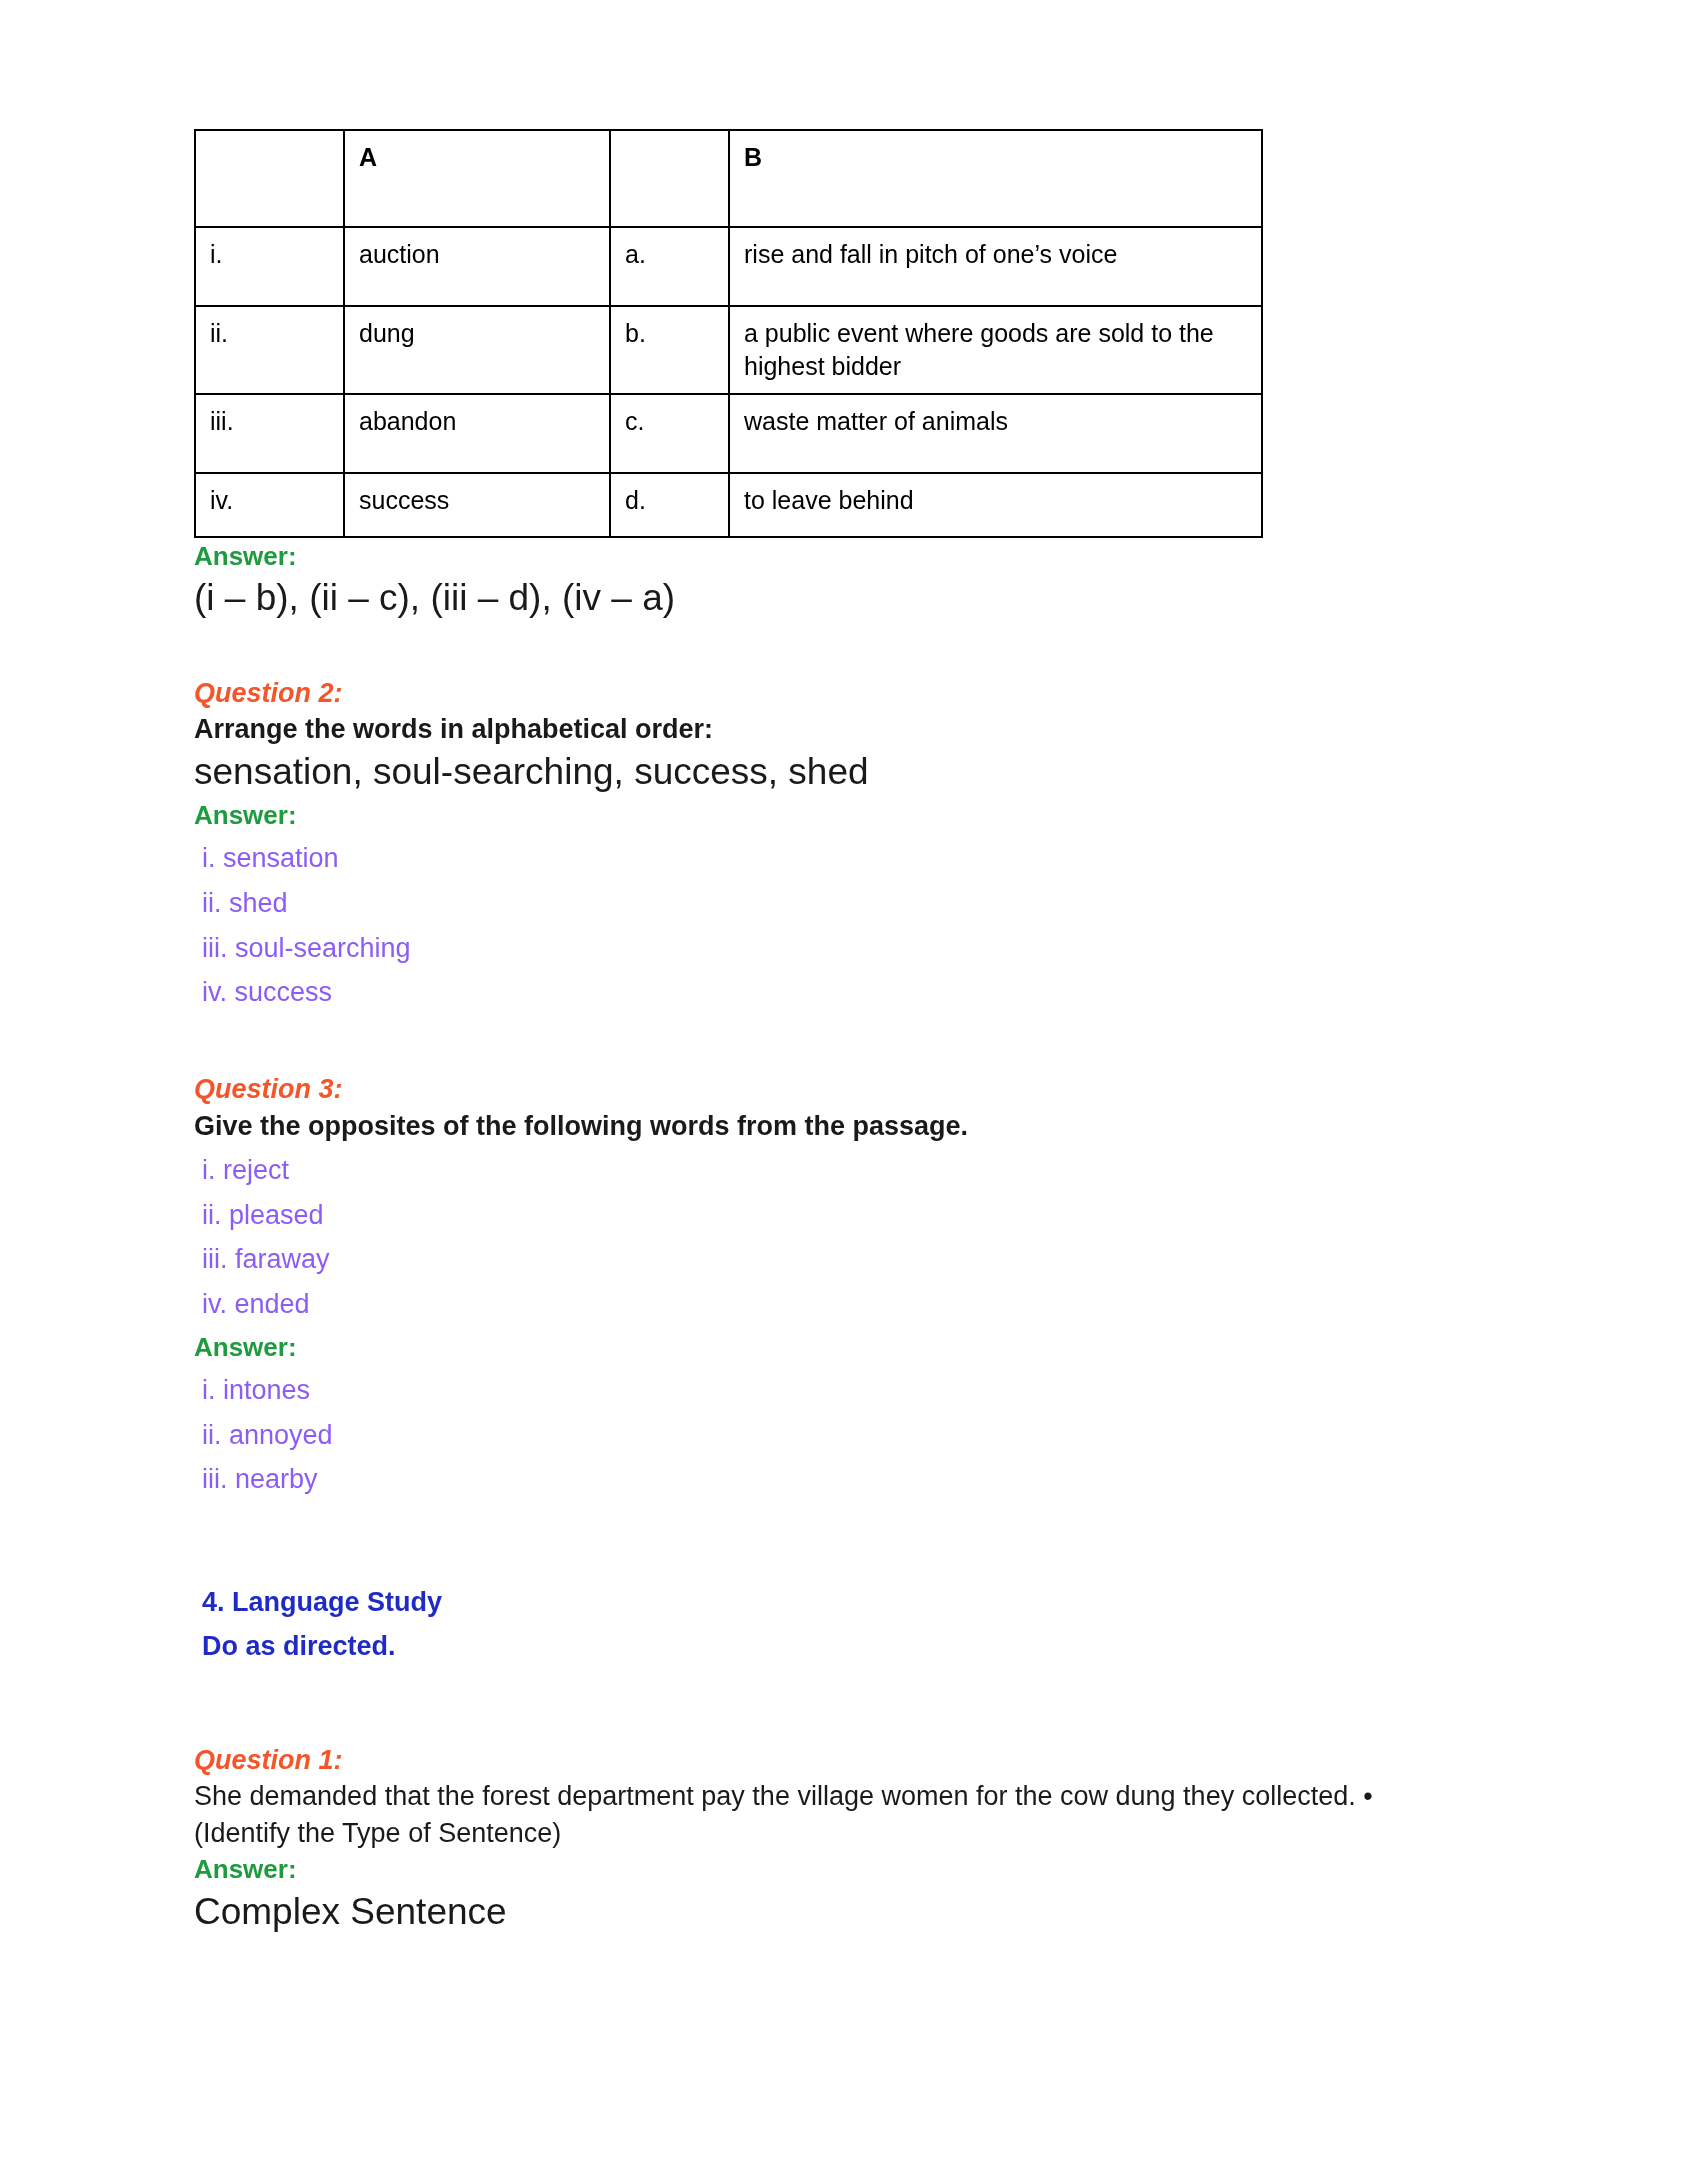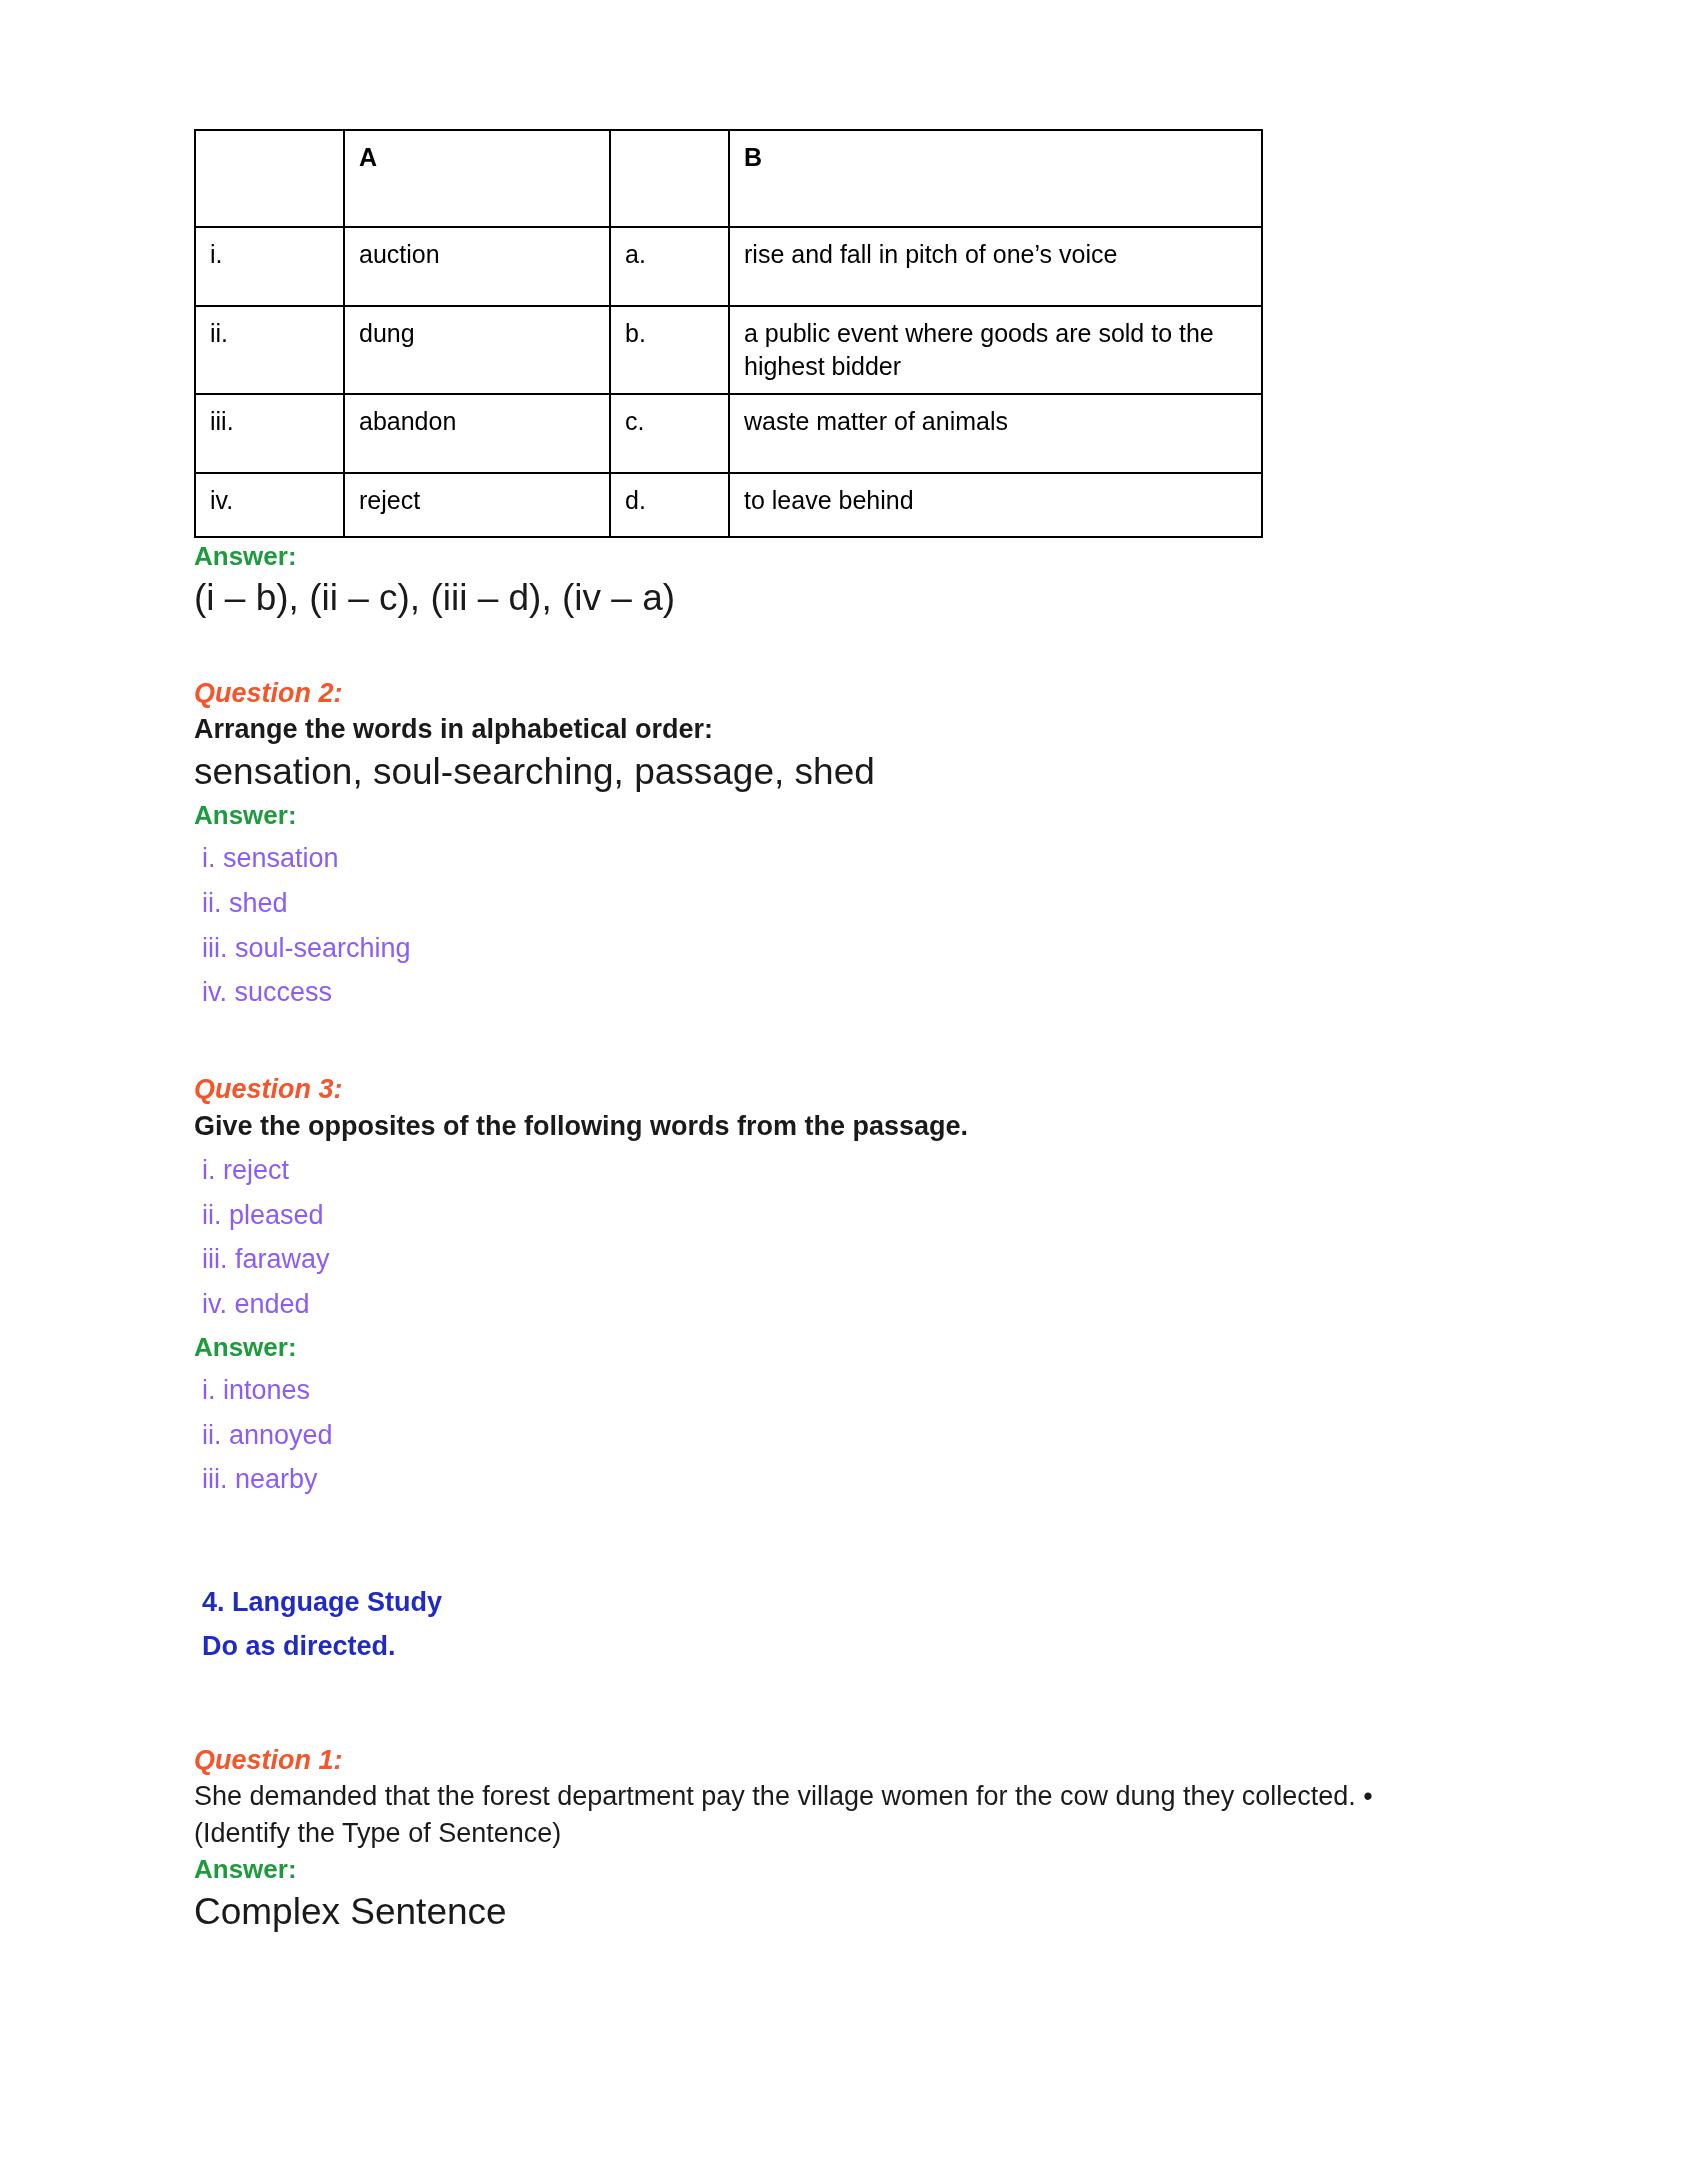--- a/index.html
+++ b/index.html
@@ -138,35 +138,35 @@
         <td>a public event where goods are sold to the highest bidder</td>
       </tr>
       <tr class="body-row">
         <td class="rn">iii.</td>
         <td>abandon</td>
         <td>c.</td>
         <td>waste matter of animals</td>
       </tr>
       <tr class="row-last">
         <td class="rn">iv.</td>
-        <td>reject</td>
+        <td>success</td>
         <td>d.</td>
         <td>to leave behind</td>
       </tr>
     </tbody>
       </table>
 
     <p class="answer-label">Answer:</p>
     <p class="body-text">(i – b), (ii – c), (iii – d), (iv – a)</p>
 
     <div class="gap-lg"></div>
 
     <p class="q-label">Question 2:</p>
     <p class="q-prompt">Arrange the words in alphabetical order:</p>
-    <p class="body-text">sensation, soul-searching, passage, shed</p>
+    <p class="body-text">sensation, soul-searching, success, shed</p>
     <p class="answer-label">Answer:</p>
     <p class="list-line">i. sensation</p>
     <p class="list-line">ii. shed</p>
     <p class="list-line">iii. soul-searching</p>
     <p class="list-line">iv. success</p>
 
     <div class="gap-lg"></div>
 
     <p class="q-label">Question 3:</p>
     <p class="q-prompt">Give the opposites of the following words from the passage.</p>

